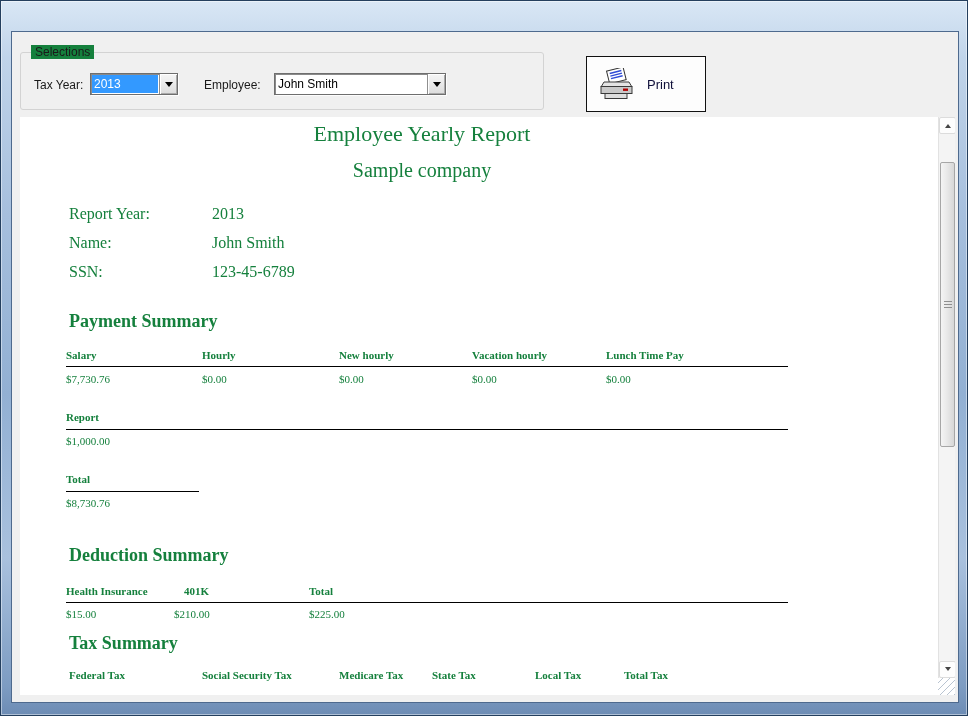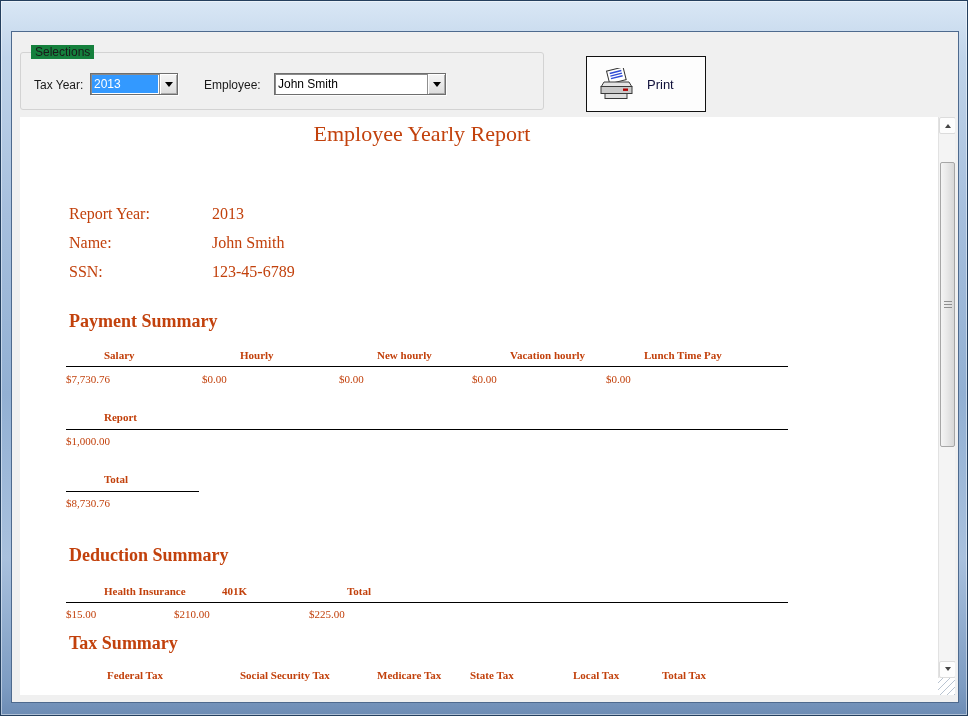--- a/index.html
+++ b/index.html
@@ -91,27 +91,27 @@
     cursor:default;
   }
   .print-button svg{ margin-left:12px; }
   .print-label{ font-size:13px; color:#10103a; margin-left:12px; }
 
   
   .report-viewer{
     position:absolute; left:8px; top:85px; width:935px; height:578px;
     background:#fff; overflow:hidden;
   }
-  .report-content{ position:absolute; inset:0; font-family:"Liberation Serif","DejaVu Serif",serif; color:#c2410c; }
+  .report-content{ position:absolute; inset:0; font-family:"Liberation Serif","DejaVu Serif",serif; color:#15803d; }
   .rpt-title{ position:absolute; top:4px; left:0; width:804px; text-align:center; font-size:22px; }
   .rpt-company{ position:absolute; top:42px; left:0; width:804px; text-align:center; font-size:20px; }
   .info-label{ position:absolute; left:49px; font-size:16px; }
   .info-value{ position:absolute; left:192px; font-size:16px; }
   .sec-heading{ position:absolute; left:49px; font-size:18px; font-weight:bold; }
-  .th{ position:absolute; font-size:11px; font-weight:bold; white-space:nowrap;margin-left:38px; }
+  .th{ position:absolute; font-size:11px; font-weight:bold; white-space:nowrap; }
   .td{ position:absolute; font-size:11px; white-space:nowrap; }
   .rule{ position:absolute; left:46px; border-top:1px solid #000; }
 
   
   .vscroll{
     position:absolute; top:0; right:0; width:17px; height:561px;
     background:#f4f4f4; border-left:1px solid #e2e2e2;
   }
   .scrollbtn{
     position:absolute; left:0; width:17px; height:17px; background:#fdfdfd;
@@ -175,20 +175,21 @@
         <rect x="6" y="25.5" width="22" height="5" fill="#dedede" stroke="#3a3a3a"></rect>
         <rect x="24" y="20.5" width="5" height="2.4" fill="#b10000"></rect>
       </svg>
       <span class="print-label">Print</span>
     </div>
 
     <div class="report-viewer">
       <div class="report-content">
 
         <div class="rpt-title">Employee Yearly Report</div>
+        <div class="rpt-company">Sample company</div>
 
         <span class="info-label" style="top:88px">Report Year:</span>
         <span class="info-value" style="top:88px">2013</span>
         <span class="info-label" style="top:117px">Name:</span>
         <span class="info-value" style="top:117px">John Smith</span>
         <span class="info-label" style="top:146px">SSN:</span>
         <span class="info-value" style="top:146px">123-45-6789</span>
 
         <div class="sec-heading" style="top:194px">Payment Summary</div>
 

